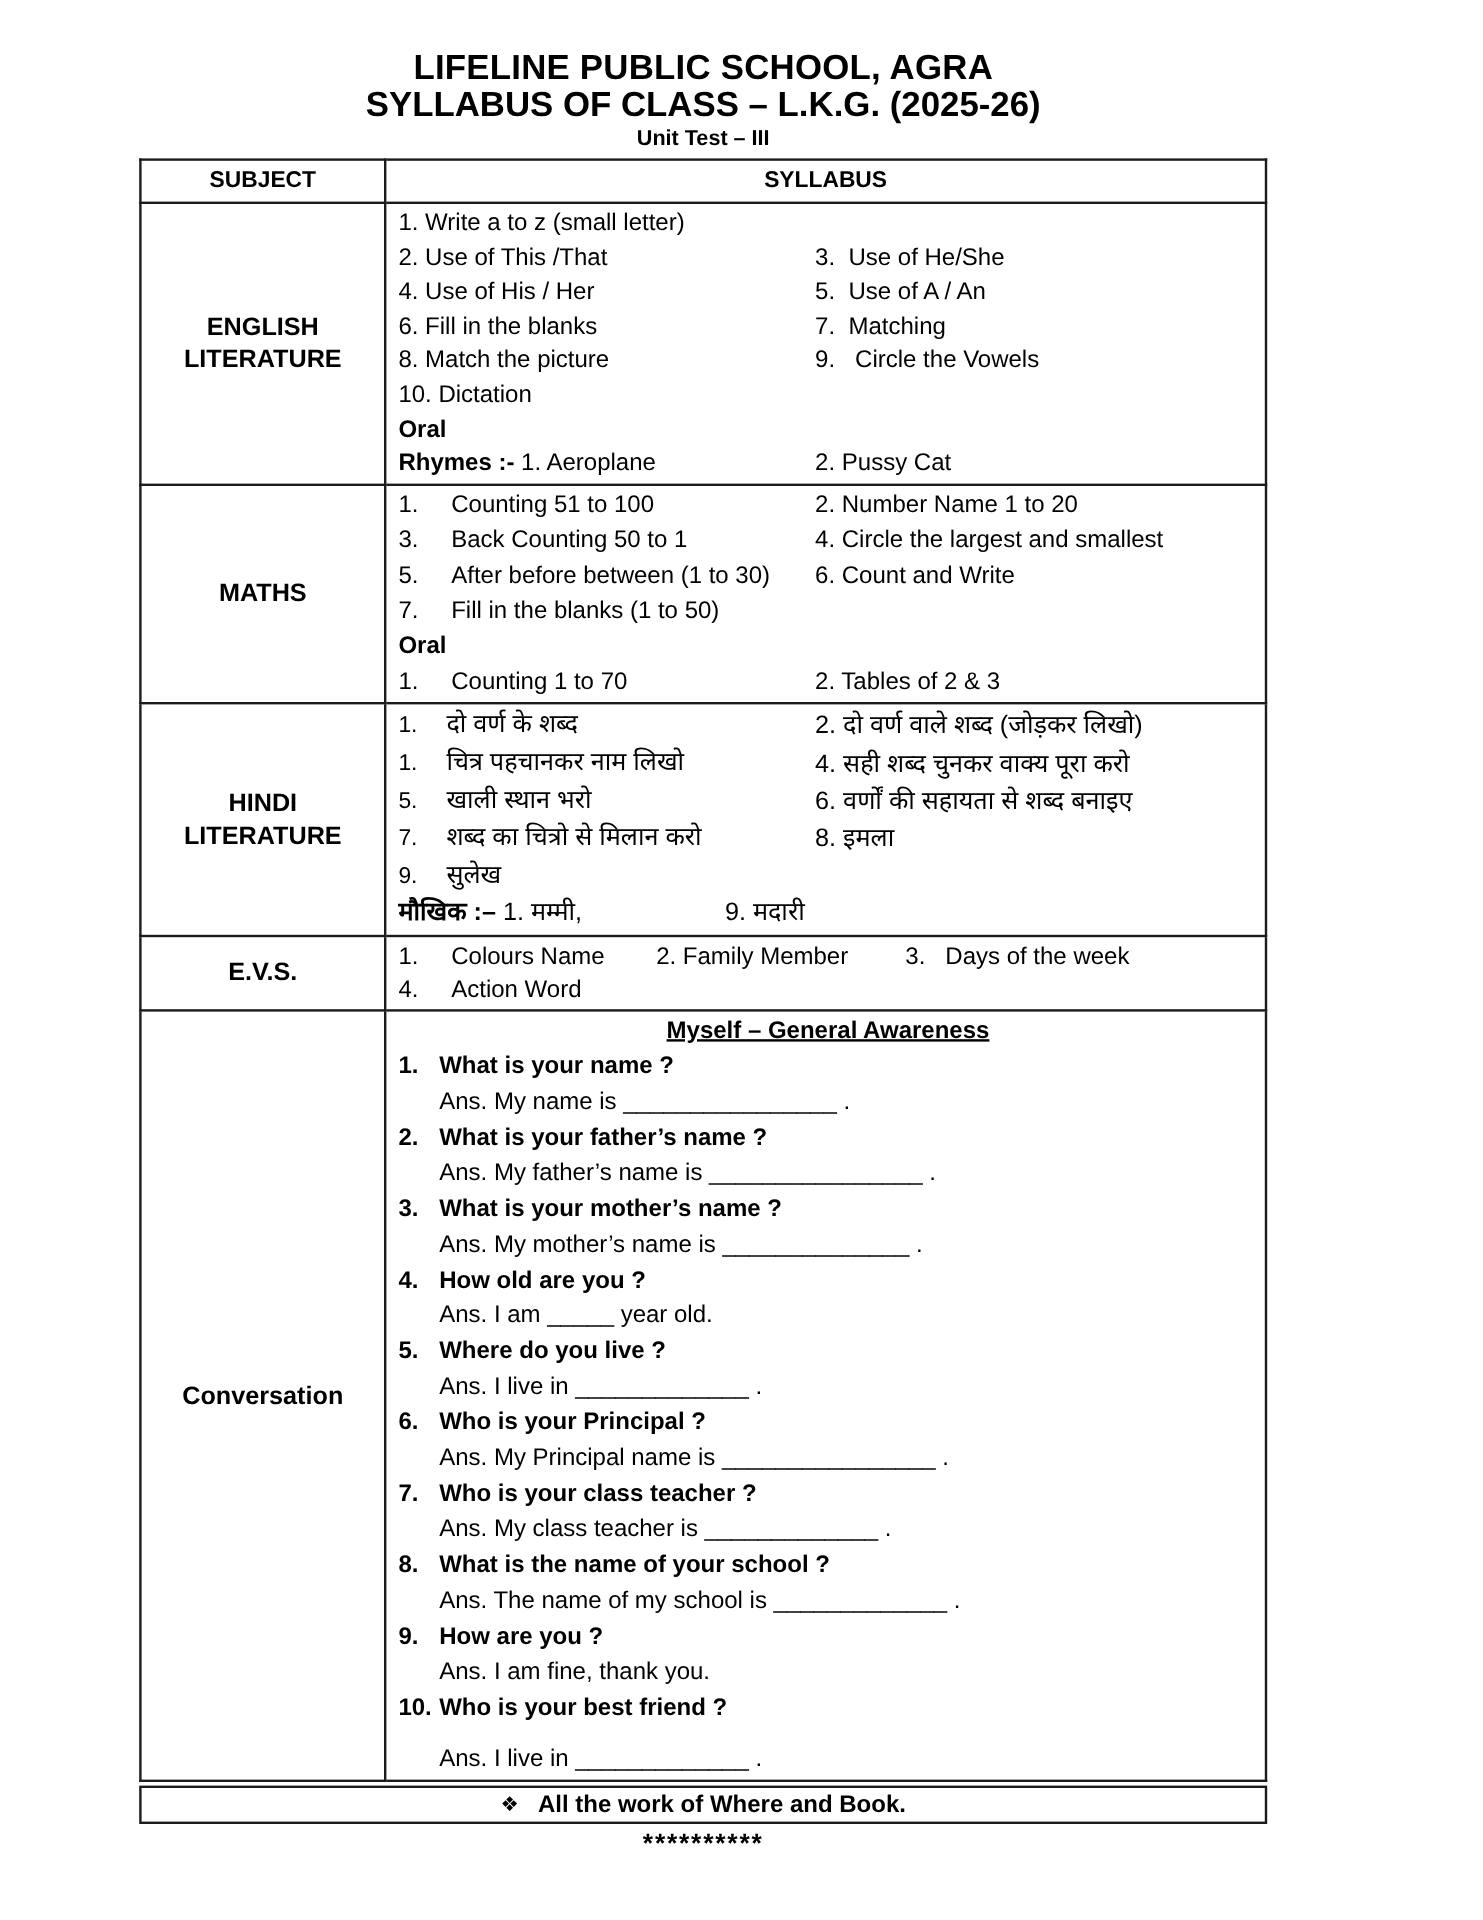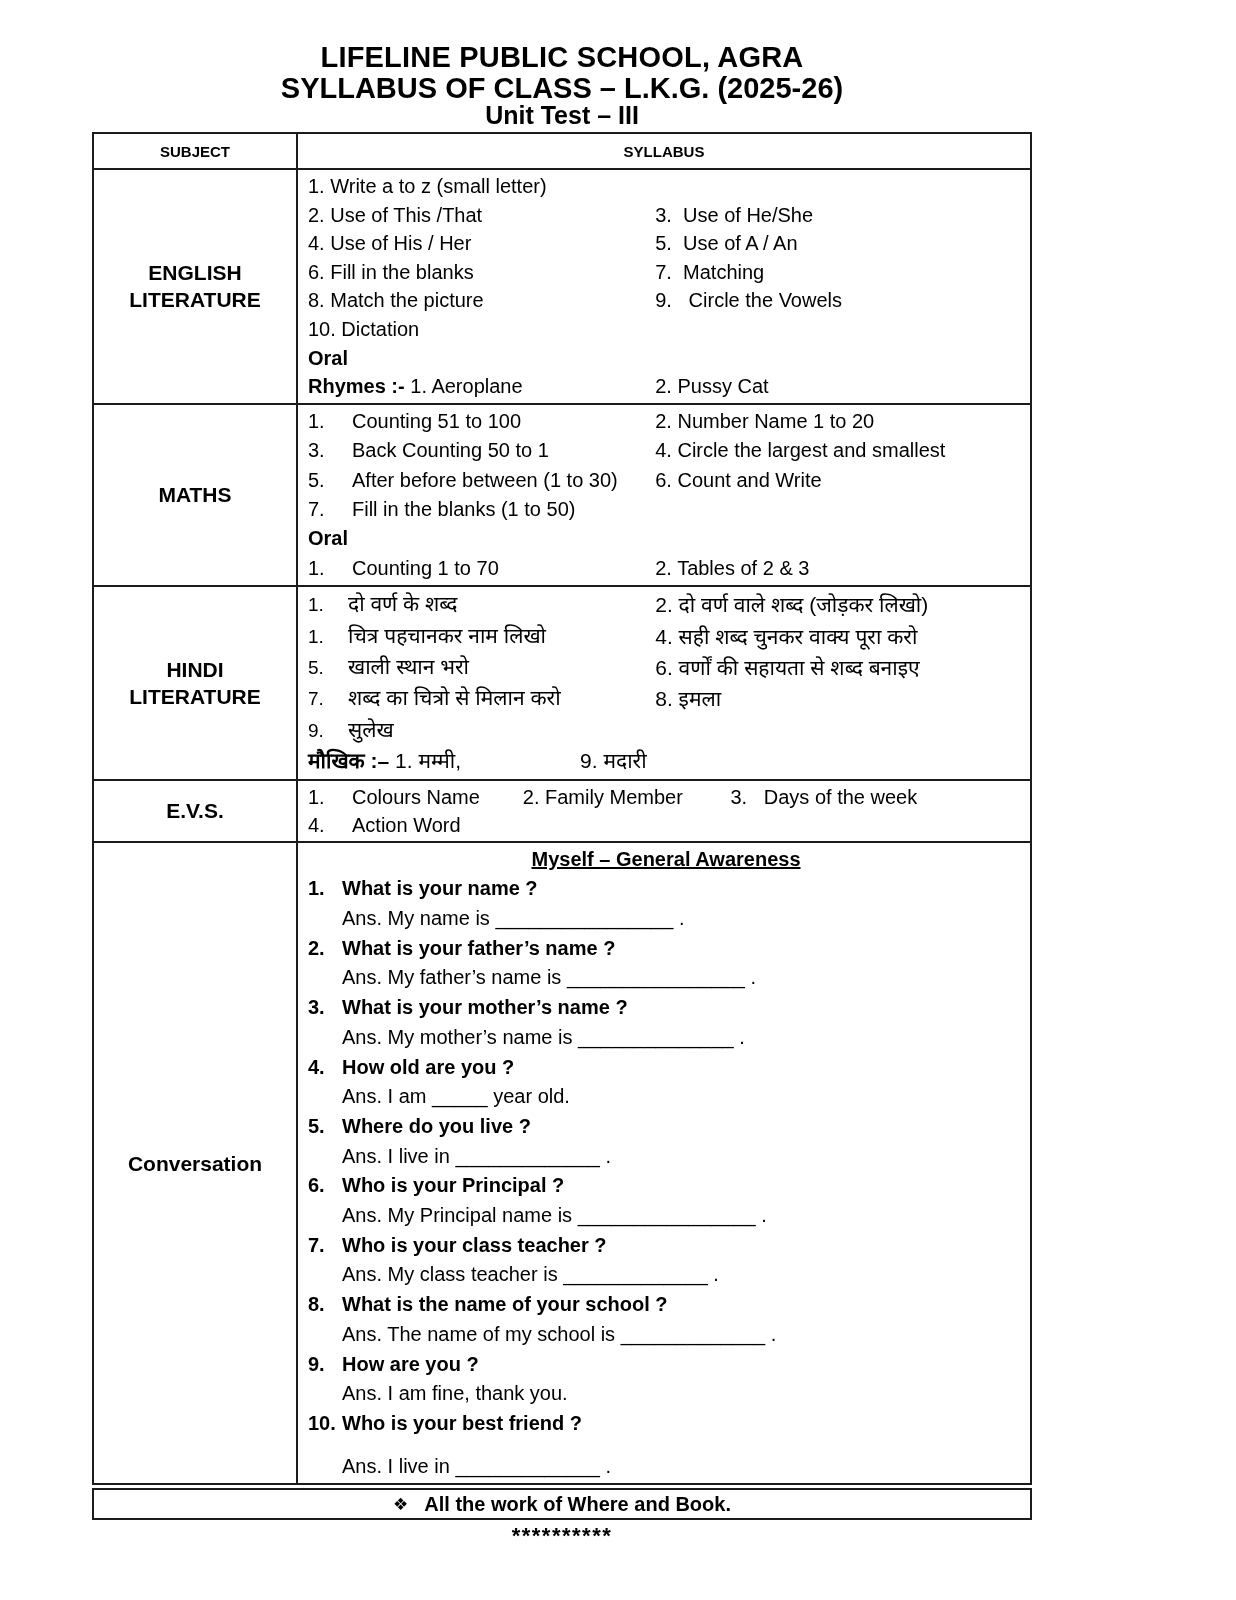--- a/index.html
+++ b/index.html
@@ -1,29 +1,29 @@
 <!DOCTYPE html>
 <html><head>
 <meta charset="utf-8">
 <style>
   html,body{margin:0;padding:0;}
   body{
     width:1236px;height:1600px;background:#ffffff;color:#000;
     font-family:"Liberation Sans","DejaVu Sans",sans-serif;
     -webkit-font-smoothing:antialiased;
   }
-  .doc{margin-left:92px;width:940px;}
+  .doc{margin-left:116px;width:940px;}
   .title-block{text-align:center;padding-top:40px;}
   .school-name{font-size:29px;font-weight:bold;line-height:34px;letter-spacing:.2px;}
   .doc-subtitle{font-size:29px;font-weight:bold;line-height:28px;}
-  .unit-title{font-size:25px;font-weight:bold;line-height:26px;}
+  .unit-title{font-size:18px;font-weight:bold;line-height:26px;}
 
   table.syllabus-table{border-collapse:collapse;width:940px;margin-top:4px;table-layout:fixed;}
   .syllabus-table th,.syllabus-table td{border:2px solid #1c1c1c;}
-  .syllabus-table th{font-size:15px;font-weight:bold;height:34px;text-align:center;padding:0;}
+  .syllabus-table th{font-size:19px;font-weight:bold;height:34px;text-align:center;padding:0;}
   th.col-subject{width:202px;}
   td.subject{
     font-size:21px;font-weight:bold;text-align:center;vertical-align:middle;
     white-space:pre-line;line-height:27px;padding:0 4px;
   }
   td.content{padding:2px 6px 2px 10px;vertical-align:middle;}
 
   .line{display:flex;font-size:20px;line-height:28.6px;white-space:pre-wrap;align-items:baseline;}
   .c{white-space:pre-wrap;}
   .cols2 .c:first-child{flex:0 0 48.5%;}

